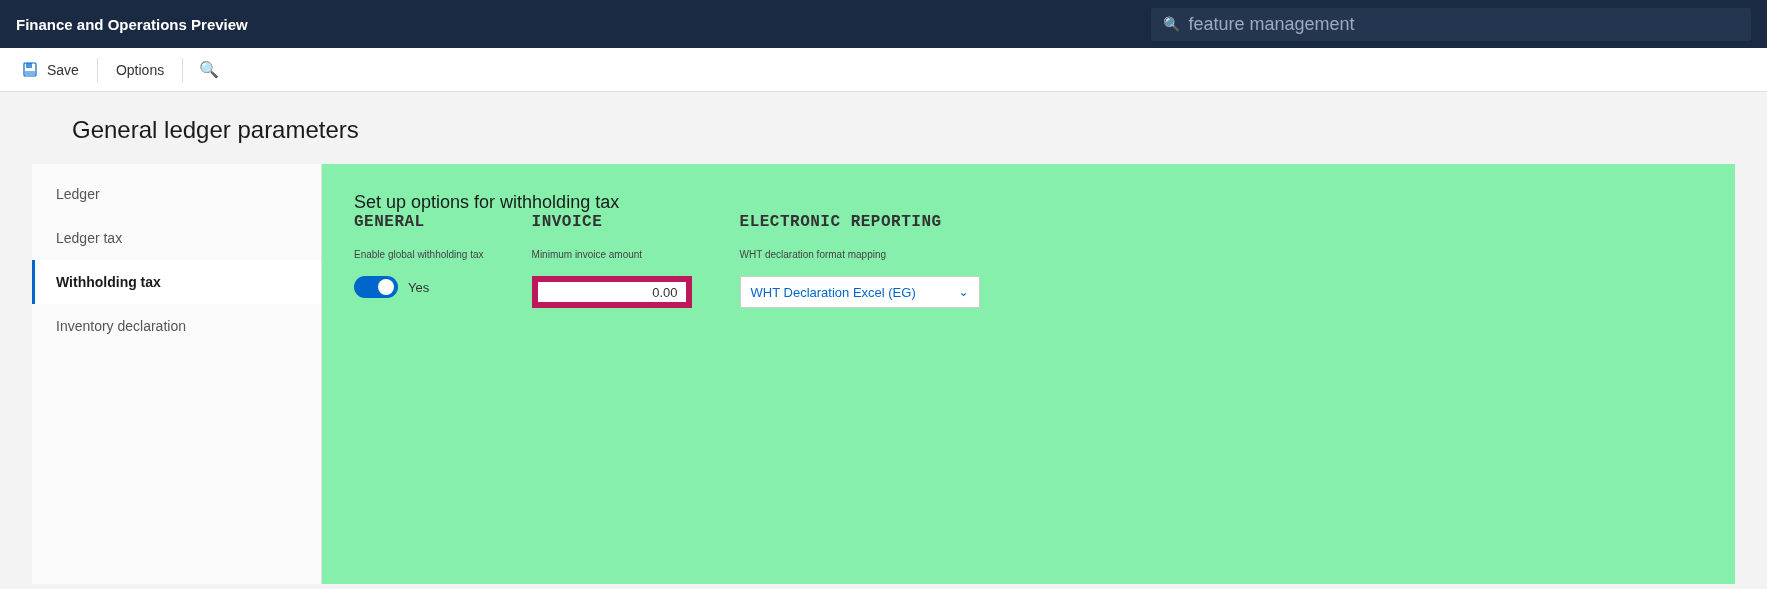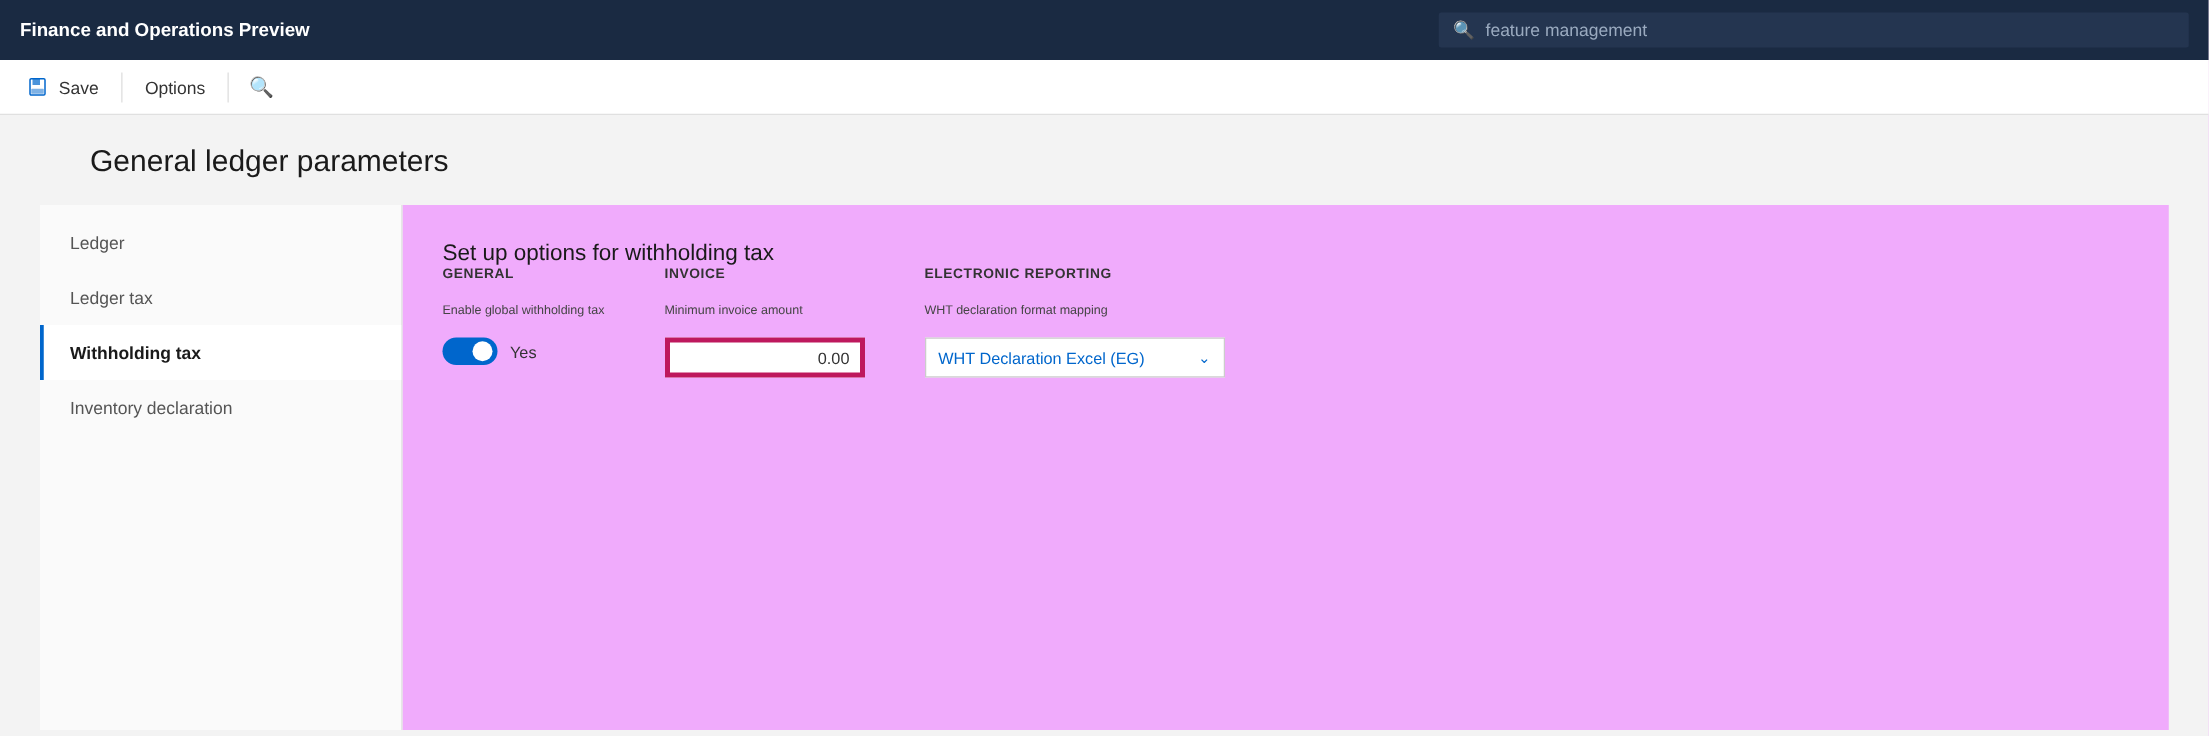--- a/index.html
+++ b/index.html
@@ -30,21 +30,21 @@
       border-radius: 2px;
       padding: 6px 12px;
       width: 600px;
       gap: 8px;
     }
     .search-box input {
       background: transparent;
       border: none;
       outline: none;
       color: #ccd6e8;
-      font-size: 14px;
+      font-size: 18px;
       width: 100%;
     }
     .search-box input::placeholder { color: #9aaabf; }
     .search-icon-top { color: #9aaabf; font-size: 14px; }
 
     
     .toolbar {
       background: #fff;
       display: flex;
       align-items: center;
@@ -94,21 +94,21 @@
       font-size: 24px;
       font-weight: 400;
       color: #1a1a1a;
       margin-bottom: 20px;
       margin-left: 40px;
     }
 
     
     .main-layout {
       display: flex;
-      background: #f0abfc;
+      background: #86efac;
       min-height: 420px;
     }
 
     
     .side-nav {
       width: 290px;
       flex: 0 0 290px;
       border-right: 1px solid #e0e0e0;
       padding: 8px 0;
       background: #fafafa;
@@ -153,26 +153,27 @@
       display: flex;
       gap: 48px;
       align-items: flex-start;
     }
     .column-group {
       display: flex;
       flex-direction: column;
       gap: 10px;
     }
     .column-header {
-      font-size: 11px;
+      font-size: 16px;
       font-weight: 700;
       color: #333;
       letter-spacing: 0.5px;
       text-transform: uppercase;
       margin-bottom: 8px;
+      font-family: Liberation Mono, monospace;
     }
     .field-label {
       font-size: 10px;
       color: #444;
       margin-bottom: 6px;
     }
 
     
     .toggle-row {
       display: flex;
@@ -199,21 +200,21 @@
     }
     .toggle-value {
       font-size: 13px;
       color: #333;
     }
 
     
     .number-input {
       width: 160px;
       height: 32px;
-      border: 4px solid #be185d;
+      border: 6px solid #be185d;
       padding: 4px 8px;
       font-size: 13px;
       text-align: right;
       outline: none;
       color: #333;
     }
 
     
     .select-dropdown {
       display: flex;

